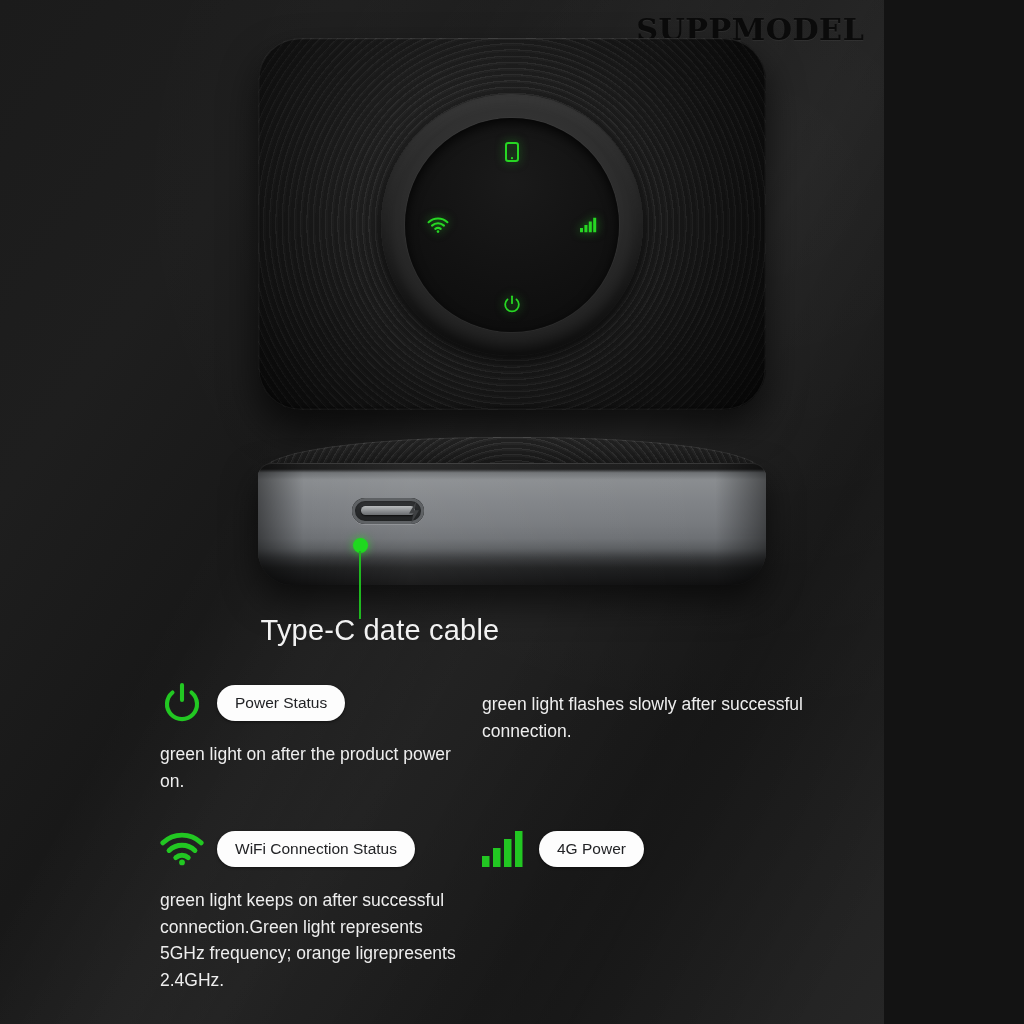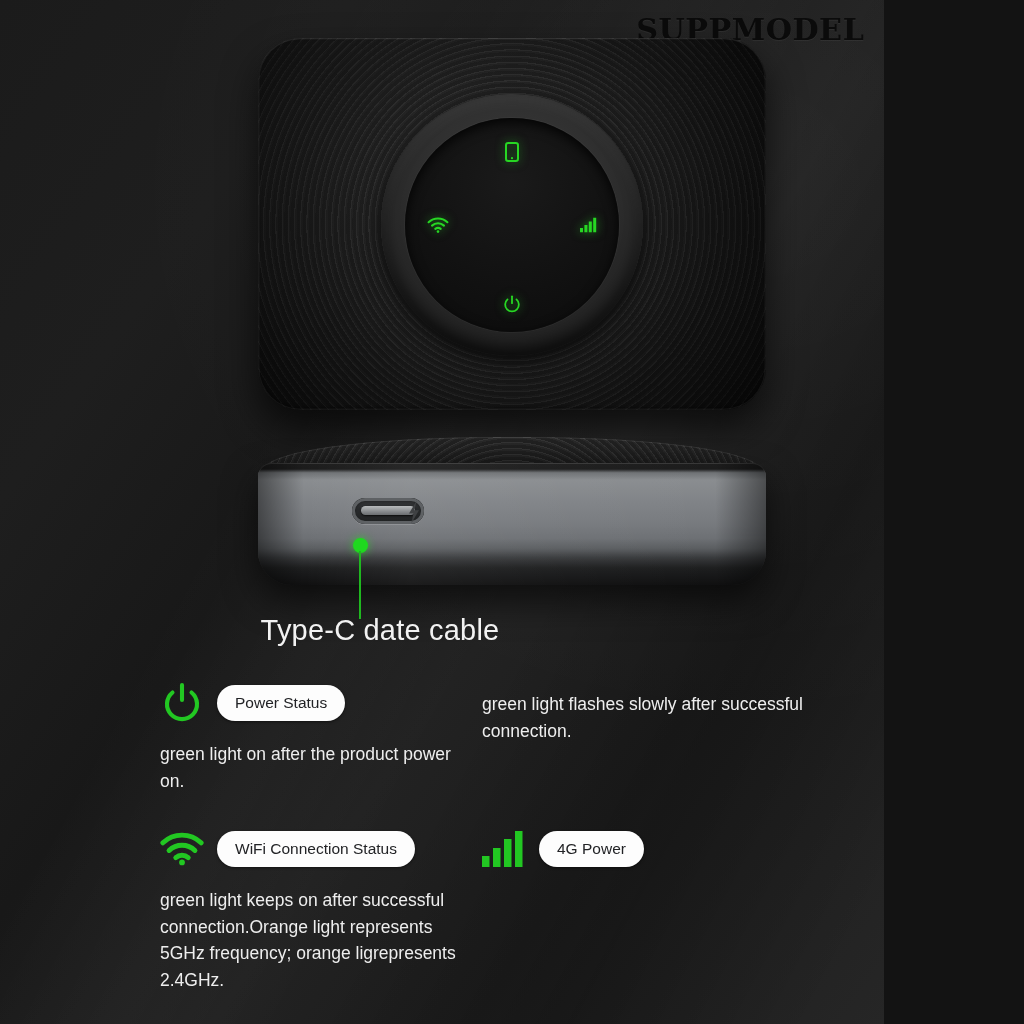--- a/index.html
+++ b/index.html
@@ -291,21 +291,21 @@
         <span class="legend-icon">
           <svg width="46" height="34" viewBox="0 0 46 34" aria-hidden="true">
             <path d="M3 10.5A29 29 0 0 1 43 10.5" fill="none" class="gs" stroke-width="5.2" stroke-linecap="round"></path>
             <path d="M9.5 18.5A19.5 19.5 0 0 1 36.5 18.5" fill="none" class="gs" stroke-width="5.2" stroke-linecap="round"></path>
             <path d="M16.5 26A10 10 0 0 1 29.5 26" fill="none" class="gs" stroke-width="5.2" stroke-linecap="round"></path>
             <circle cx="23" cy="31" r="3" class="g"></circle>
           </svg>
         </span>
         <span class="pill">WiFi Connection Status</span>
       </div>
-      <div class="legend-desc">green light keeps on after successful connection.Orange light represents 5GHz frequency; orange ligrepresents 2.4GHz.</div>
+      <div class="legend-desc">green light keeps on after successful connection.Green light represents 5GHz frequency; orange ligrepresents 2.4GHz.</div>
     </div>
 
     <div class="legend-item wide">
       <div class="legend-head">
         <span class="legend-icon">
           <svg width="44" height="36" viewBox="0 0 44 36" aria-hidden="true">
             <rect x="0" y="25" width="7.5" height="11" class="g"></rect>
             <rect x="11" y="17" width="7.5" height="19" class="g"></rect>
             <rect x="22" y="8" width="7.5" height="28" class="g"></rect>
             <rect x="33" y="0" width="7.5" height="36" class="g"></rect>

